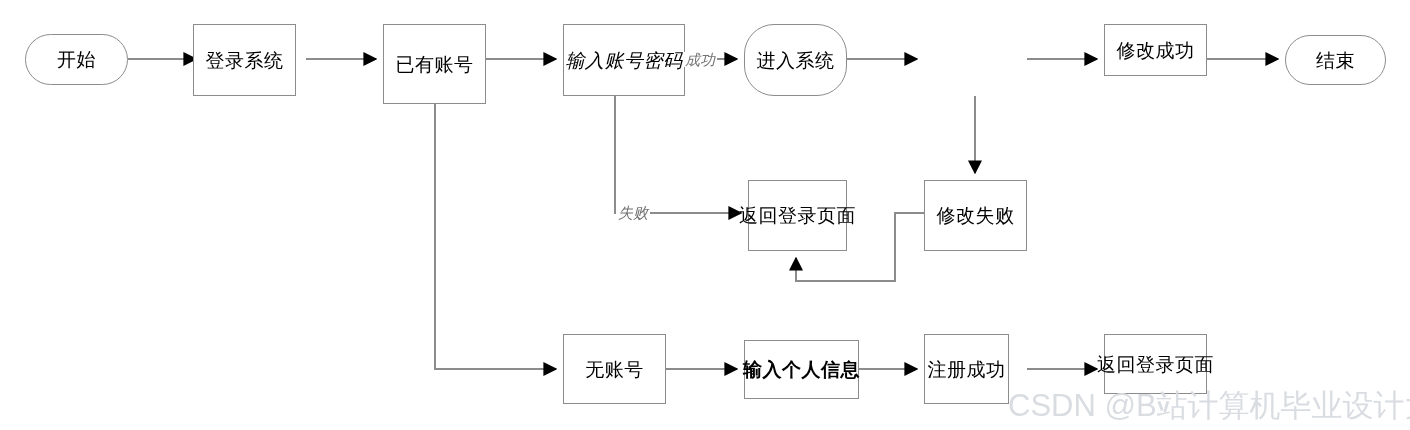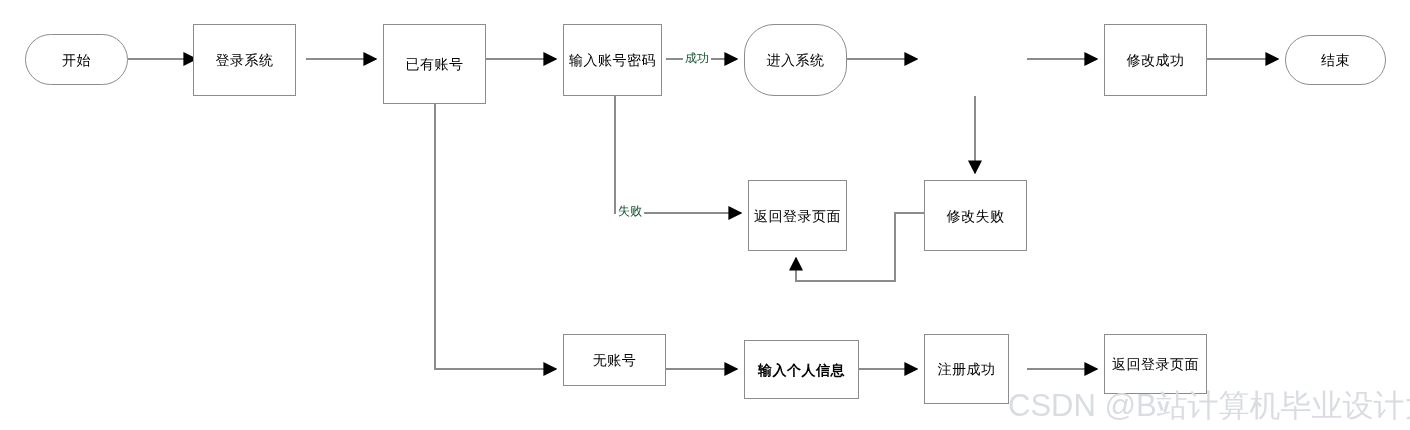--- a/index.html
+++ b/index.html
@@ -26,38 +26,39 @@
   }
   .node {
     position: absolute;
     box-sizing: border-box;
     background: #ffffff;
     border: 1px solid #8c8c8c;
     display: flex;
     align-items: center;
     justify-content: center;
     color: #000000;
-    font-size: 14px;
+    font-size: 19px;
     line-height: 1;
     letter-spacing: 0.5px;
     white-space: nowrap;
     z-index: 2;
   }
   .node.terminal {
     border-radius: 26px;
   }
   .edge-label {
     position: absolute;
     background: #ffffff;
-    color: #14532d;
-    font-size: 12px;
+    color: #737373;
+    font-size: 15px;
     line-height: 1;
     white-space: nowrap;
     padding: 0 2px;
     z-index: 3;
+    font-style: italic;
   }
   #watermark {
     position: absolute;
     color: #d9dde2;
     font-size: 31px;
     line-height: 1;
     white-space: nowrap;
     z-index: 4;
     pointer-events: none;
   }
@@ -96,46 +97,46 @@
   </div>
 
   <div class="node" style="left:193px; top:24px;  width:103px; height:72px;">
     <span>登录系统</span>
   </div>
 
   <div class="node" style="left:383px; top:24px;  width:103px; height:80px;">
     <span>已有账号</span>
   </div>
 
-  <div class="node" style="left:563px; top:24px;  width:99px; height:72px;">
+  <div class="node" style="left:563px; top:24px;  width:122px; height:72px;font-style:italic;">
     <span>输入账号密码</span>
   </div>
 
   <div class="node" style="left:744px; top:24px;  width:103px; height:72px;border-radius:30px;">
     <span>进入系统</span>
   </div>
 
 
-  <div class="node" style="left:1104px; top:24px; width:103px; height:72px;">
+  <div class="node" style="left:1104px; top:24px; width:103px; height:52px;">
     <span>修改成功</span>
   </div>
 
   <div class="node terminal" style="left:1285px; top:35px; width:101px; height:50px;">
     <span>结束</span>
   </div>
 
   <div class="node" style="left:748px; top:180px; width:99px; height:71px;">
     <span>返回登录页面</span>
   </div>
 
   <div class="node" style="left:924px; top:180px; width:103px; height:71px;justify-content:center;">
     <span>修改失败</span>
   </div>
 
-  <div class="node" style="left:563px; top:334px; width:103px; height:52px;">
+  <div class="node" style="left:563px; top:334px; width:103px; height:70px;">
     <span>无账号</span>
   </div>
 
   <div class="node" style="left:744px; top:340px; width:115px; height:59px;font-weight:bold;">
     <span>输入个人信息</span>
   </div>
 
   <div class="node" style="left:924px; top:334px; width:85px; height:70px;">
     <span>注册成功</span>
   </div>

